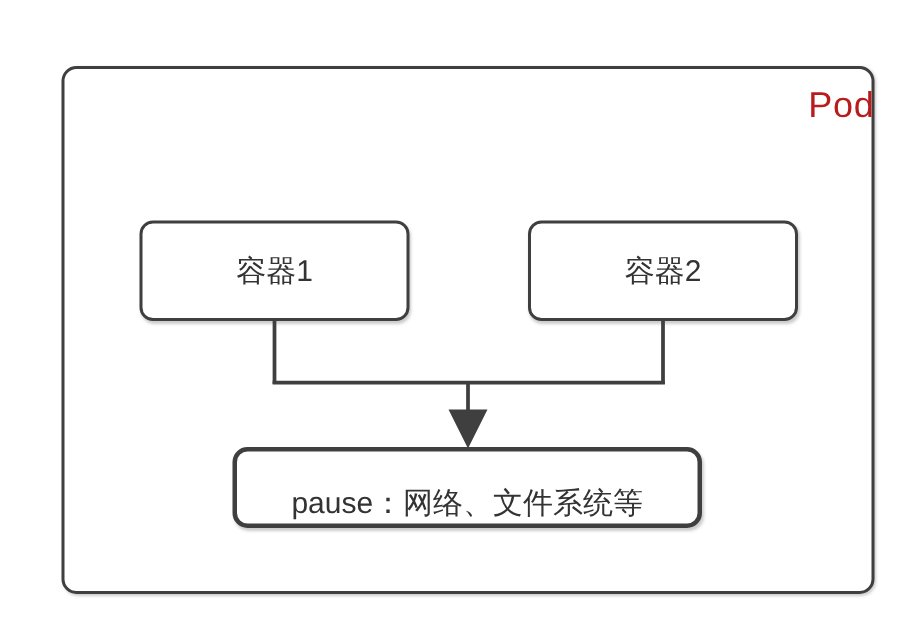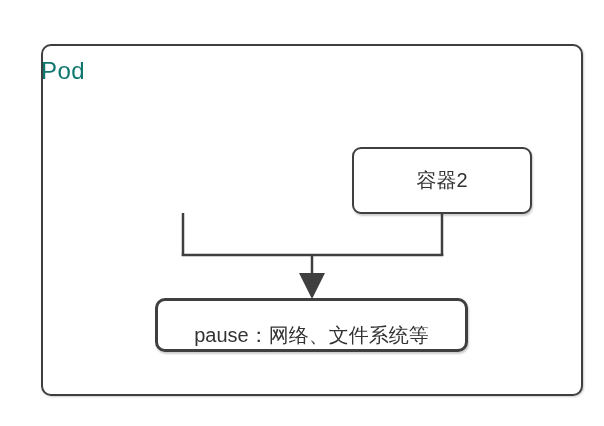--- a/index.html
+++ b/index.html
@@ -26,24 +26,24 @@
     border-radius: 10px;
     box-sizing: border-box;
     box-shadow: 1px 1px 2px rgba(110,110,110,0.35);
     background: #ffffff;
   }
   .pod-title {
     position: absolute;
     left: 41px;
     top: 56px;
     width: 542px;
-    text-align: left;
+    text-align: right;
     font-size: 24px;
     line-height: 30px;
-    color: #0f766e;
+    color: #b91c1c;
     letter-spacing: 0.5px;
   }
   .node {
     position: absolute;
     border: 2px solid #3f3f3f;
     border-radius: 9px;
     box-sizing: border-box;
     background: #ffffff;
     display: flex;
     align-items: center;
@@ -91,20 +91,23 @@
 </style>
 </head>
 <body>
 
 <div class="canvas">
 
   <div class="pod-box"></div>
 
   <div class="pod-title">Pod</div>
 
+  <div class="node container-1">
+    <span>容器1</span>
+  </div>
 
   <div class="node container-2">
     <span>容器2</span>
   </div>
 
   <div class="node pause-box">
     <span>pause：网络、文件系统等</span>
   </div>
 
   <svg class="connectors" viewBox="0 0 604 426" xmlns="http://www.w3.org/2000/svg" aria-hidden="true">

